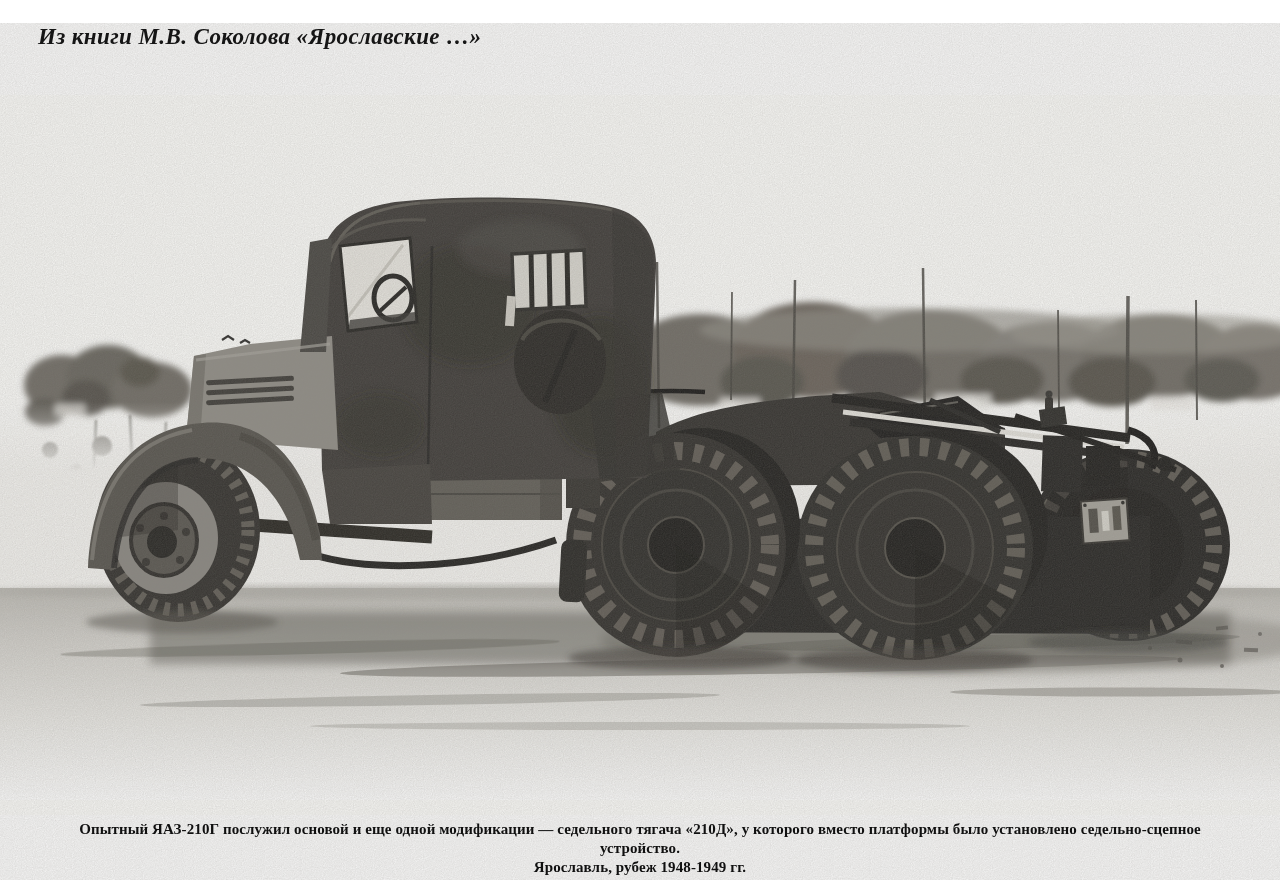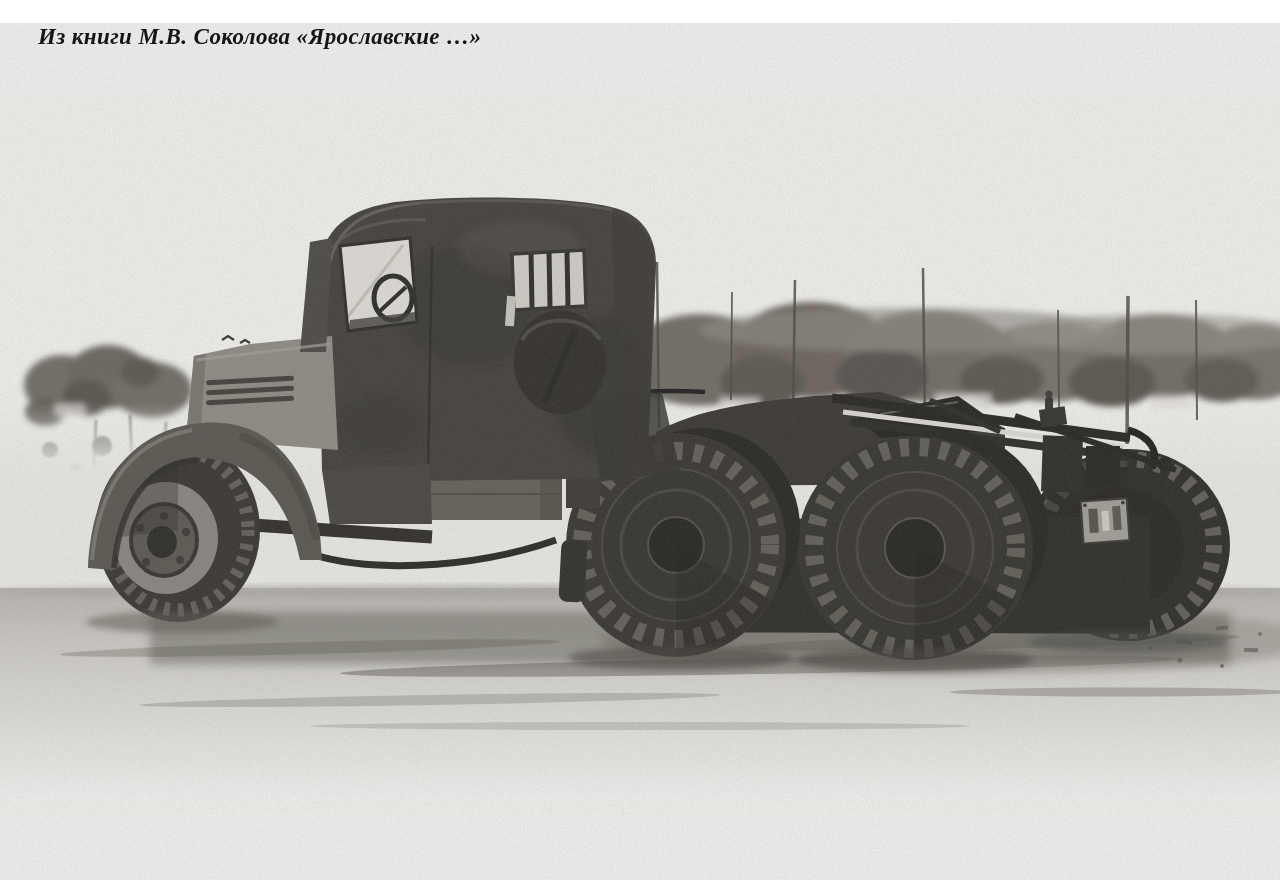--- a/index.html
+++ b/index.html
@@ -342,14 +342,18 @@
         <ellipse cx="915" cy="660" rx="118" ry="12" fill="#3f3d39" opacity="0.6"></ellipse>
         <ellipse cx="1128" cy="642" rx="100" ry="11" fill="#45433f" opacity="0.55"></ellipse>
       </g>
     </g>
 
     <rect x="0" y="95" width="1280" height="720" filter="url(#grain)" opacity="0.55"></rect>
   </svg>
 
   <div class="attribution">Из книги М.В. Соколова «Ярославские …»</div>
 
+  <div class="caption">
+    <p>Опытный ЯАЗ-210Г послужил основой и еще одной модификации — седельного тягача «210Д», у которого вместо платформы было установлено седельно-сцепное устройство.</p>
+    <p>Ярославль, рубеж 1948-1949 гг.</p>
+  </div>
 
 </div>
 
 </body></html>

